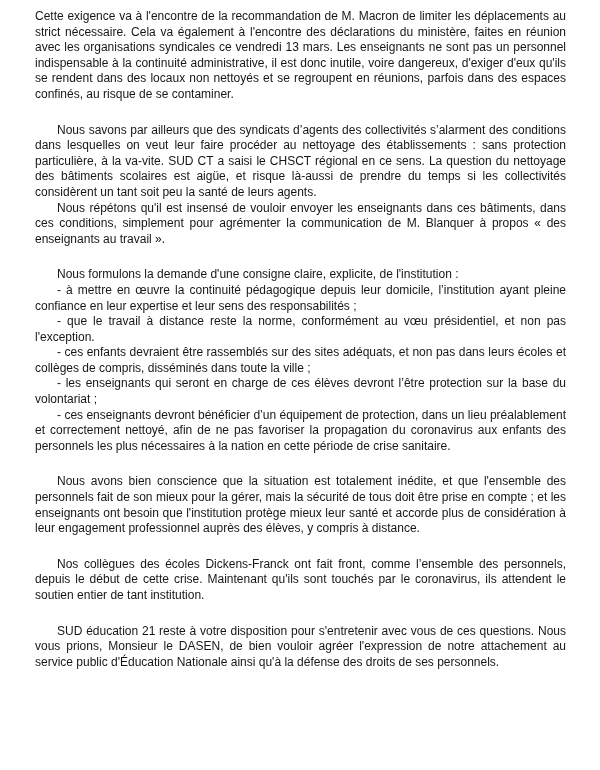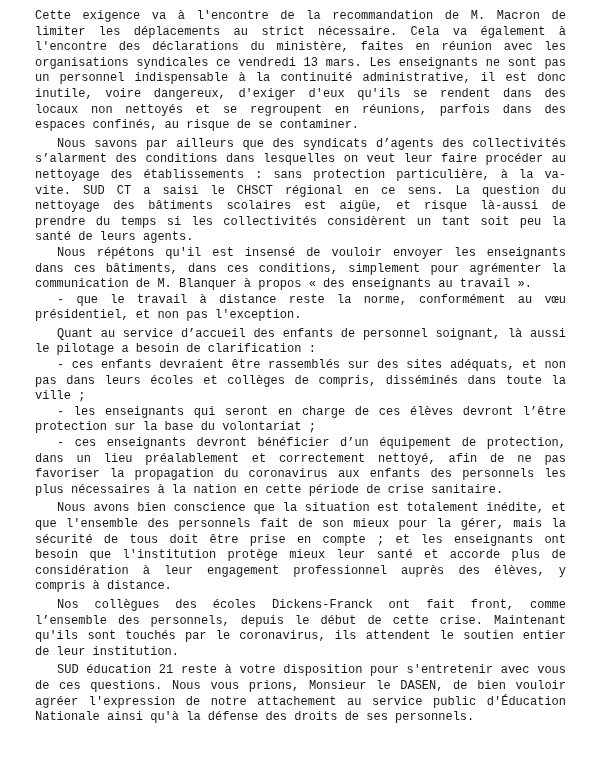--- a/index.html
+++ b/index.html
@@ -13,47 +13,48 @@
     overflow: hidden;
   }
   .page {
     box-sizing: border-box;
     width: 600px;
     height: 770px;
     padding: 9px 34px 0 35px;
     background: #ffffff;
   }
   .doc-body {
-    font-family: Liberation Mono, monospace;
+    font-family: Liberation Sans, sans-serif;
     font-size: 12px;
     line-height: 15.6px;
     color: #161616;
     text-align: justify;
   }
   p.para {
     margin: 0;
     padding: 0;
   }
   p.para.indent {
     text-indent: 22px;
   }
   p.para.gap {
-    margin-top: 3px;
+    margin-top: 20px;
   }
 </style>
 </head>
 <body>
 
 <div class="page">
   <div class="doc-body">
       <p class="para">Cette exigence va à l'encontre de la recommandation de M. Macron de limiter les déplacements au strict nécessaire. Cela va également à l'encontre des déclarations du ministère, faites en réunion avec les organisations syndicales ce vendredi 13 mars. Les enseignants ne sont pas un personnel indispensable à la continuité administrative, il est donc inutile, voire dangereux, d'exiger d'eux qu'ils se rendent dans des locaux non nettoyés et se regroupent en réunions, parfois dans des espaces confinés, au risque de se contaminer.</p>
       <p class="para indent gap">Nous savons par ailleurs que des syndicats d’agents des collectivités s’alarment des conditions dans lesquelles on veut leur faire procéder au nettoyage des établissements : sans protection particulière, à la va-vite. SUD CT a saisi le CHSCT régional en ce sens. La question du nettoyage des bâtiments scolaires est aigüe, et risque là-aussi de prendre du temps si les collectivités considèrent un tant soit peu la santé de leurs agents.</p>
       <p class="para indent">Nous répétons qu'il est insensé de vouloir envoyer les enseignants dans ces bâtiments, dans ces conditions, simplement pour agrémenter la communication de M. Blanquer à propos « des enseignants au travail ».</p>
+      <p class="para indent gap">Nous formulons la demande d'une consigne claire, explicite, de l'institution :</p>
+      <p class="para indent">- à mettre en œuvre la continuité pédagogique depuis leur domicile, l’institution ayant pleine confiance en leur expertise et leur sens des responsabilités ;</p>
       <p class="para indent">- que le travail à distance reste la norme, conformément au vœu présidentiel, et non pas l'exception.</p>
-      <p class="para indent gap">Quant au service d’accueil des enfants de personnel soignant, là aussi le pilotage a besoin de clarification :</p>
       <p class="para indent">- ces enfants devraient être rassemblés sur des sites adéquats, et non pas dans leurs écoles et collèges de compris, disséminés dans toute la ville ;</p>
       <p class="para indent">- les enseignants qui seront en charge de ces élèves devront l’être protection sur la base du volontariat ;</p>
       <p class="para indent">- ces enseignants devront bénéficier d’un équipement de protection, dans un lieu préalablement et correctement nettoyé, afin de ne pas favoriser la propagation du coronavirus aux enfants des personnels les plus nécessaires à la nation en cette période de crise sanitaire.</p>
       <p class="para indent gap">Nous avons bien conscience que la situation est totalement inédite, et que l'ensemble des personnels fait de son mieux pour la gérer, mais la sécurité de tous doit être prise en compte ; et les enseignants ont besoin que l'institution protège mieux leur santé et accorde plus de considération à leur engagement professionnel auprès des élèves, y compris à distance.</p>
-      <p class="para indent gap">Nos collègues des écoles Dickens-Franck ont fait front, comme l’ensemble des personnels, depuis le début de cette crise. Maintenant qu'ils sont touchés par le coronavirus, ils attendent le soutien entier de leur institution.</p>
+      <p class="para indent gap">Nos collègues des écoles Dickens-Franck ont fait front, comme l’ensemble des personnels, depuis le début de cette crise. Maintenant qu'ils sont touchés par le coronavirus, ils attendent le soutien entier de tant institution.</p>
       <p class="para indent gap">SUD éducation 21 reste à votre disposition pour s'entretenir avec vous de ces questions. Nous vous prions, Monsieur le DASEN, de bien vouloir agréer l'expression de notre attachement au service public d'Éducation Nationale ainsi qu'à la défense des droits de ses personnels.</p>
     </div>
 </div>
 
 </body></html>

